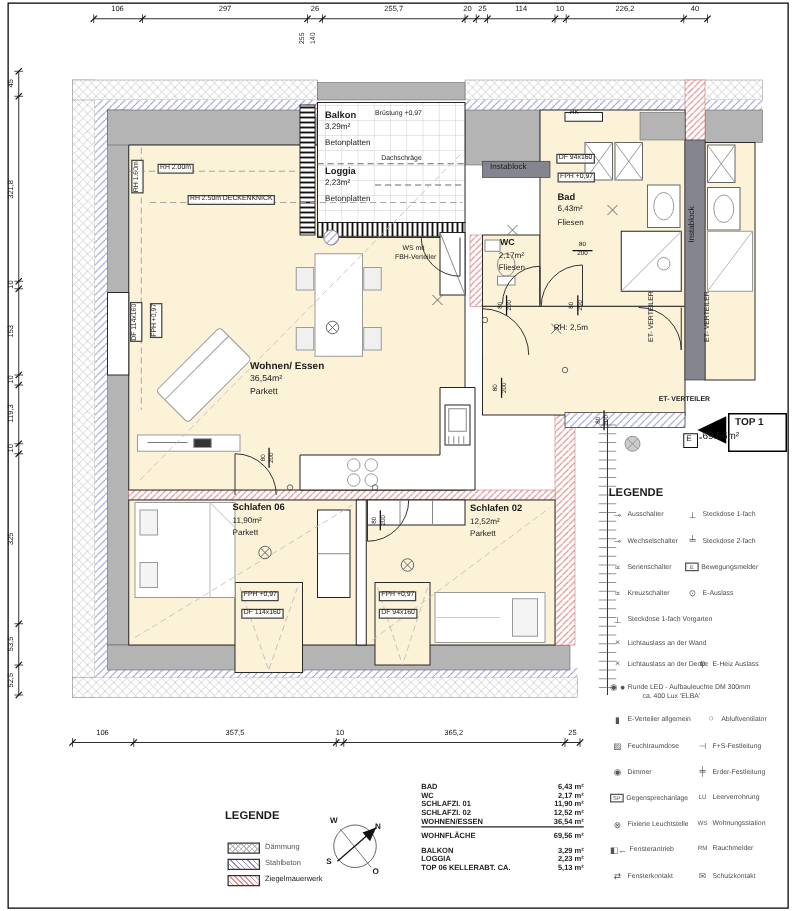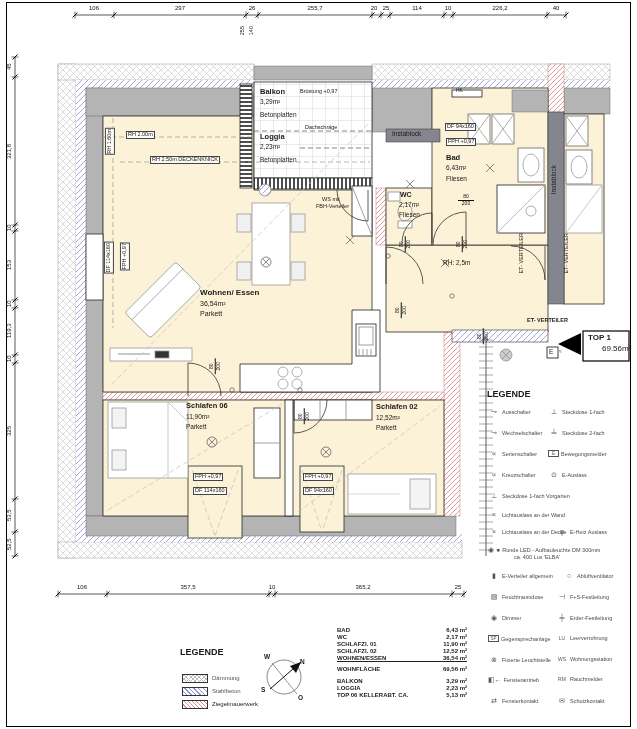--- a/index.html
+++ b/index.html
@@ -371,21 +371,21 @@
 <span class="lbl tag" style="left:445px;top:123px;font-size:5.5px">DF 94x160</span>
 <span class="lbl tag" style="left:446px;top:138px;font-size:5.5px">FPH +0,97</span>
 <span class="lbl vtext tag" style="left:104px;top:242px;font-size:5.5px">DF 114x160</span>
 <span class="lbl vtext tag" style="left:120px;top:242px;font-size:5.5px">FPH +0,97</span>
 <span class="lbl tag" style="left:193px;top:473px;font-size:5.5px">FPH +0,97</span>
 <span class="lbl tag" style="left:193px;top:487px;font-size:5.5px">DF 114x160</span>
 <span class="lbl tag" style="left:303px;top:473px;font-size:5.5px">FPH +0,97</span>
 <span class="lbl tag" style="left:303px;top:487px;font-size:5.5px">DF 94x160</span>
 
 <span class="lbl b" style="left:588px;top:334px;font-size:8px">TOP 1</span>
-<span class="lbl" style="left:602px;top:345px;font-size:8px">69.56m²</span>
+<span class="lbl" style="left:562px;top:345px;font-size:8px">69.56m²</span>
 <span class="lbl" style="left:549px;top:348px;font-size:6.5px">E</span>
 <span class="lbl" style="left:559px;top:349px;font-size:5px">≈</span>
 
 <span class="lbl vtext" style="left:240px;top:26px;font-size:5.5px">255</span>
 <span class="lbl vtext" style="left:249px;top:26px;font-size:5.5px">140</span>
 
 <span class="lbl b" style="left:487px;top:390px;font-size:9px">LEGENDE</span>
 
 <div class="litem" style="left:488px;top:408px">
       <span class="licn">⊸</span>

